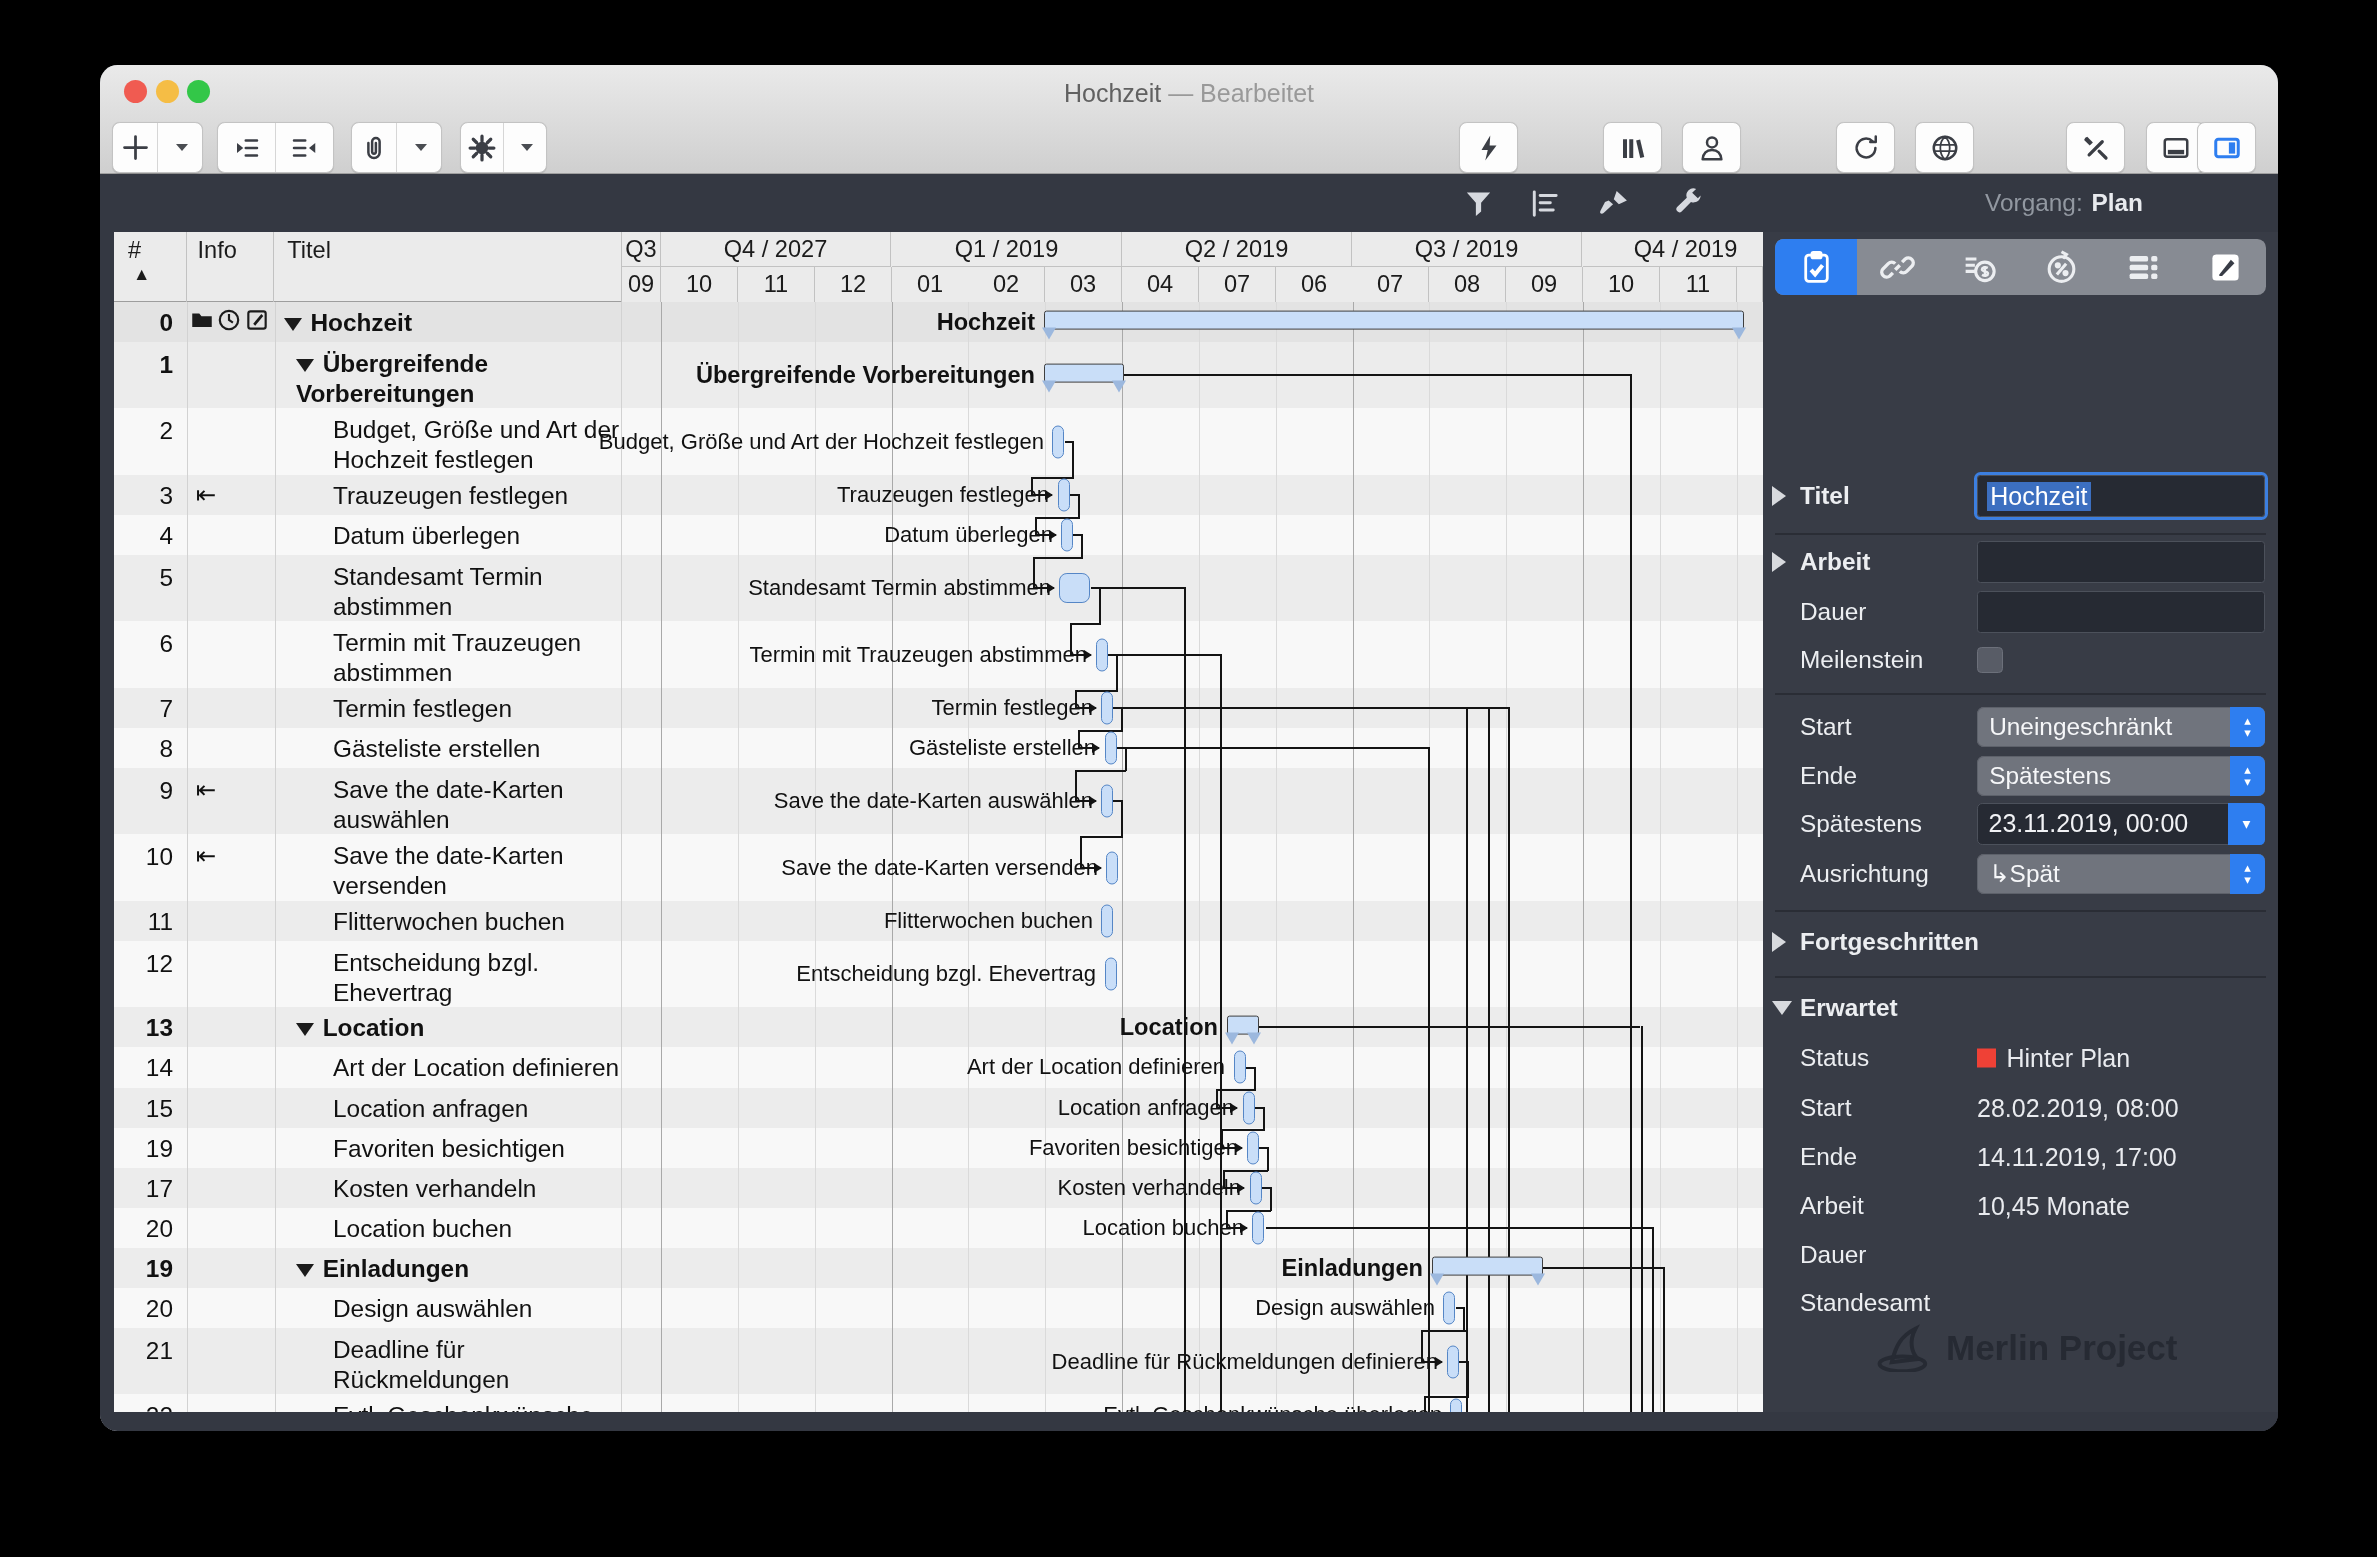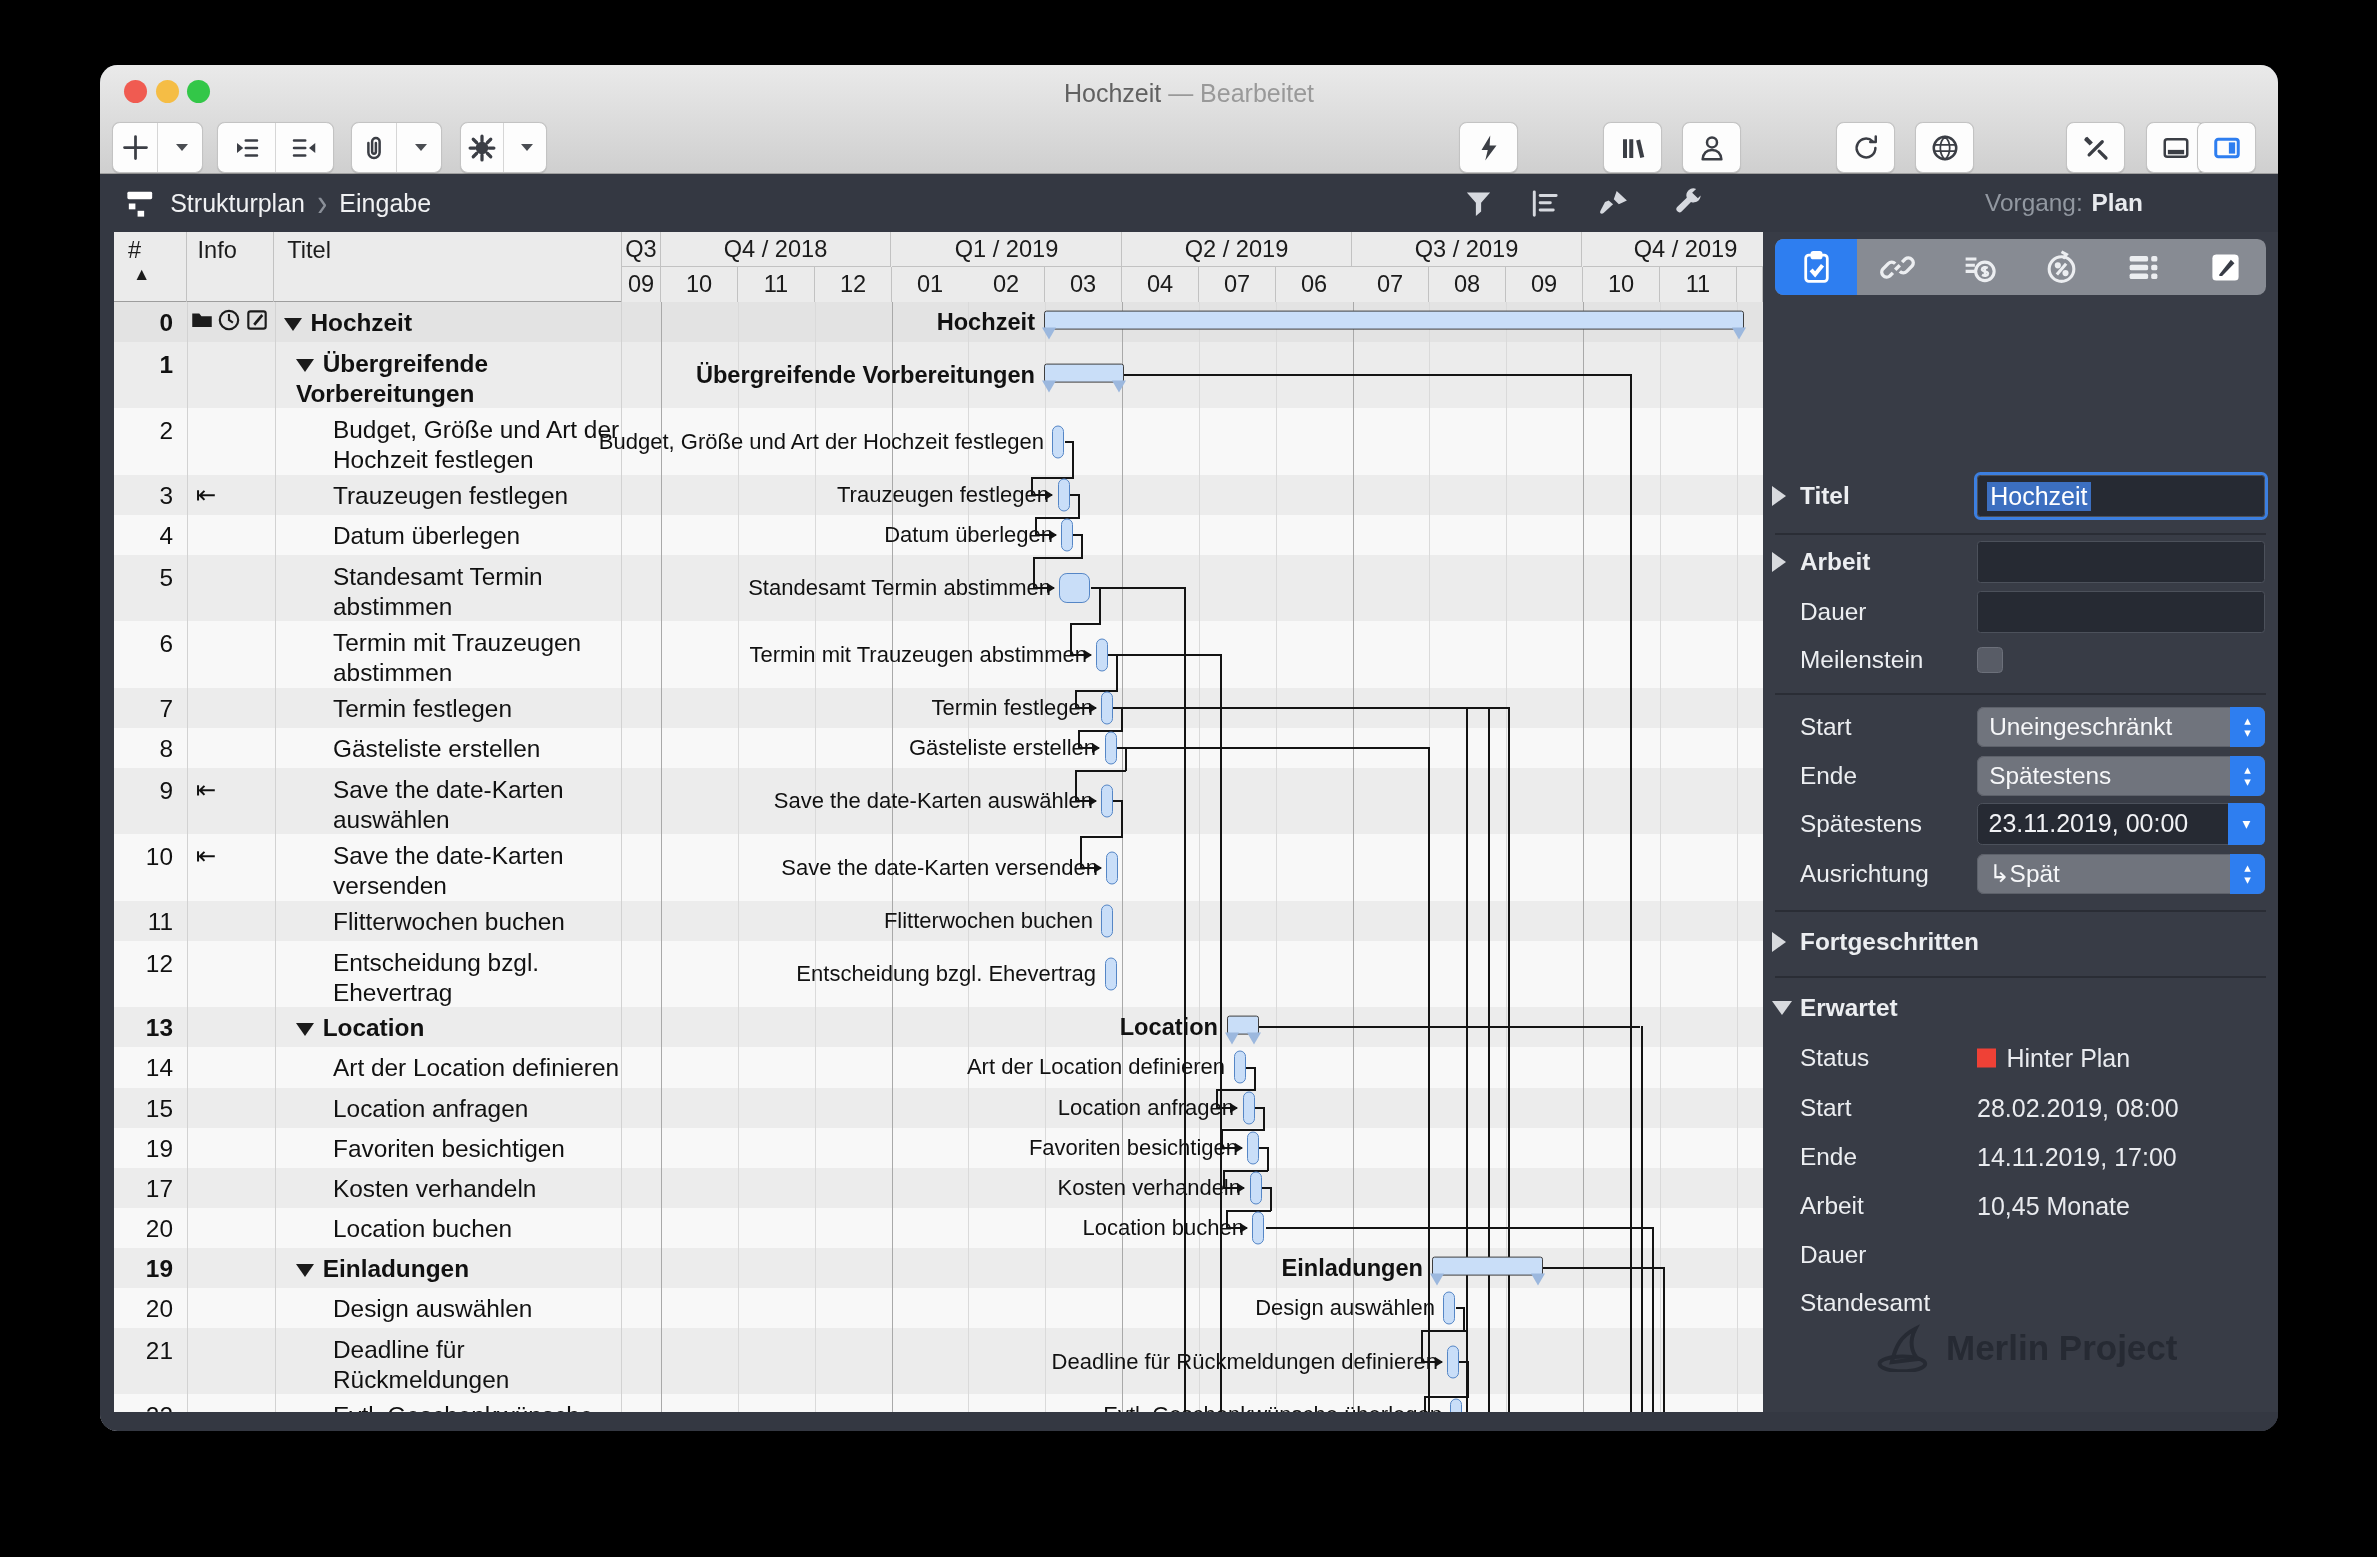--- a/index.html
+++ b/index.html
@@ -202,32 +202,20 @@
           <span class="seg" style="flex: 1 1 0%;">
             <svg width="30" height="30" viewBox="0 0 24 24" fill="none" stroke="#2e7ef0" stroke-width="2.4">
               <rect x="3" y="5" width="18" height="14" rx="2"></rect>
               <rect x="13.5" y="7.5" width="5" height="9" fill="#2e7ef0" stroke="none"></rect>
             </svg>
           </span>
         </div>
       </div>
 
   <div id="ribbon">
-    <div id="crumbs">
-          <span>
-            <svg width="35" height="35" viewBox="0 0 24 24">
-              <rect x="3" y="4" width="17" height="5" rx="1" fill="#fff"></rect>
-              <rect x="4" y="12" width="4.5" height="4" fill="#fff"></rect>
-              <rect x="10" y="17" width="4.5" height="4" fill="#fff"></rect>
-            </svg>
-          </span>
-          <span>Strukturplan</span>
-          <span class="sep">›</span>
-          <span>Eingabe</span>
-        </div>
     <div id="ribicons">
           <div class="ribicon" style="left: 1357px;">
             <svg width="35" height="35" viewBox="0 0 24 24" fill="none" stroke="#d6d9df" stroke-width="2" stroke-linecap="round" stroke-linejoin="round">
               <path d="M4 4.5h16l-6.2 7v6l-3.6 3v-9z" fill="#d6d9df" stroke="none"></path>
             </svg>
           </div>
           <div class="ribicon" style="left: 1423px;">
             <svg width="35" height="35" viewBox="0 0 24 24" fill="none" stroke="#3b3e45" stroke-width="2" stroke-linecap="round" stroke-linejoin="round">
               <path d="M5 4v16M9 6.5h11M9 11.5h7M9 16.5h9" stroke="#d6d9df"></path>
             </svg>
@@ -256,21 +244,21 @@
             <div style="padding:5.2px 0 0 14px;">#</div>
             <div style="padding-left:19px;font-size:17.5px;">▲</div>
           </div>
           <div class="hcell" style="left: 73px; width: 87px;">
             <div style="padding:5.2px 0 0 10.5px;">Info</div>
           </div>
           <div class="hcell" style="left: 161px; width: 347px;">
             <div style="padding:5.2px 0 0 12.2px;">Titel</div>
           </div>
           <div class="qcell" style="left: 508px; width: 39px; top: 0px; height: 35px; border-bottom: 0.9px solid rgb(194, 194, 194);">Q3</div>
-          <div class="qcell" style="left: 547px; width: 230px; top: 0px; height: 35px; border-bottom: 0.9px solid rgb(194, 194, 194);">Q4 / 2018</div>
+          <div class="qcell" style="left: 547px; width: 230px; top: 0px; height: 35px; border-bottom: 0.9px solid rgb(194, 194, 194);">Q4 / 2027</div>
           <div class="qcell" style="left: 778px; width: 230px; top: 0px; height: 35px; border-bottom: 0.9px solid rgb(194, 194, 194);">Q1 / 2019</div>
           <div class="qcell" style="left: 1008px; width: 230px; top: 0px; height: 35px; border-bottom: 0.9px solid rgb(194, 194, 194);">Q2 / 2019</div>
           <div class="qcell" style="left: 1238px; width: 230px; top: 0px; height: 35px; border-bottom: 0.9px solid rgb(194, 194, 194);">Q3 / 2019</div>
           <div class="qcell" style="left: 1469px; width: 206px; top: 0px; height: 35px; border-bottom: 0.9px solid rgb(194, 194, 194);">Q4 / 2019</div>
           <div class="mcell" style="left: 508px; width: 39px; top: 35px; height: 35px;">09</div>
           <div class="mcell" style="left: 547px; width: 77px; top: 35px; height: 35px;">10</div>
           <div class="mcell" style="left: 624px; width: 77px; top: 35px; height: 35px;">11</div>
           <div class="mcell" style="left: 701px; width: 77px; top: 35px; height: 35px;">12</div>
           <div class="mcell" style="left: 778px; width: 77px; top: 35px; height: 35px;">01</div>
           <div class="mcell" style="left: 854px; width: 77px; top: 35px; height: 35px;">02</div>

